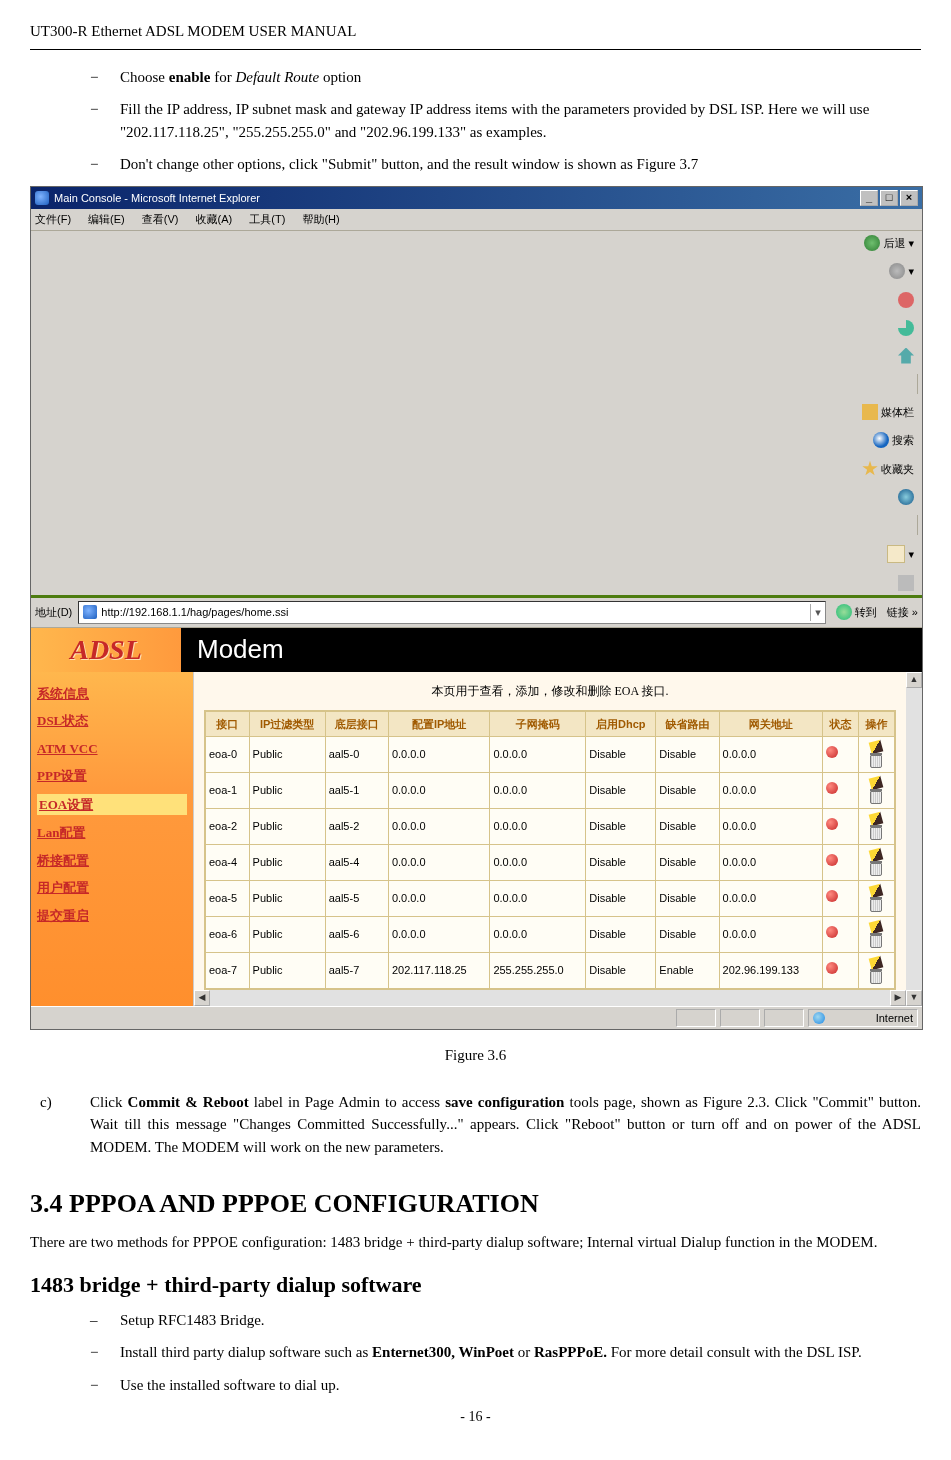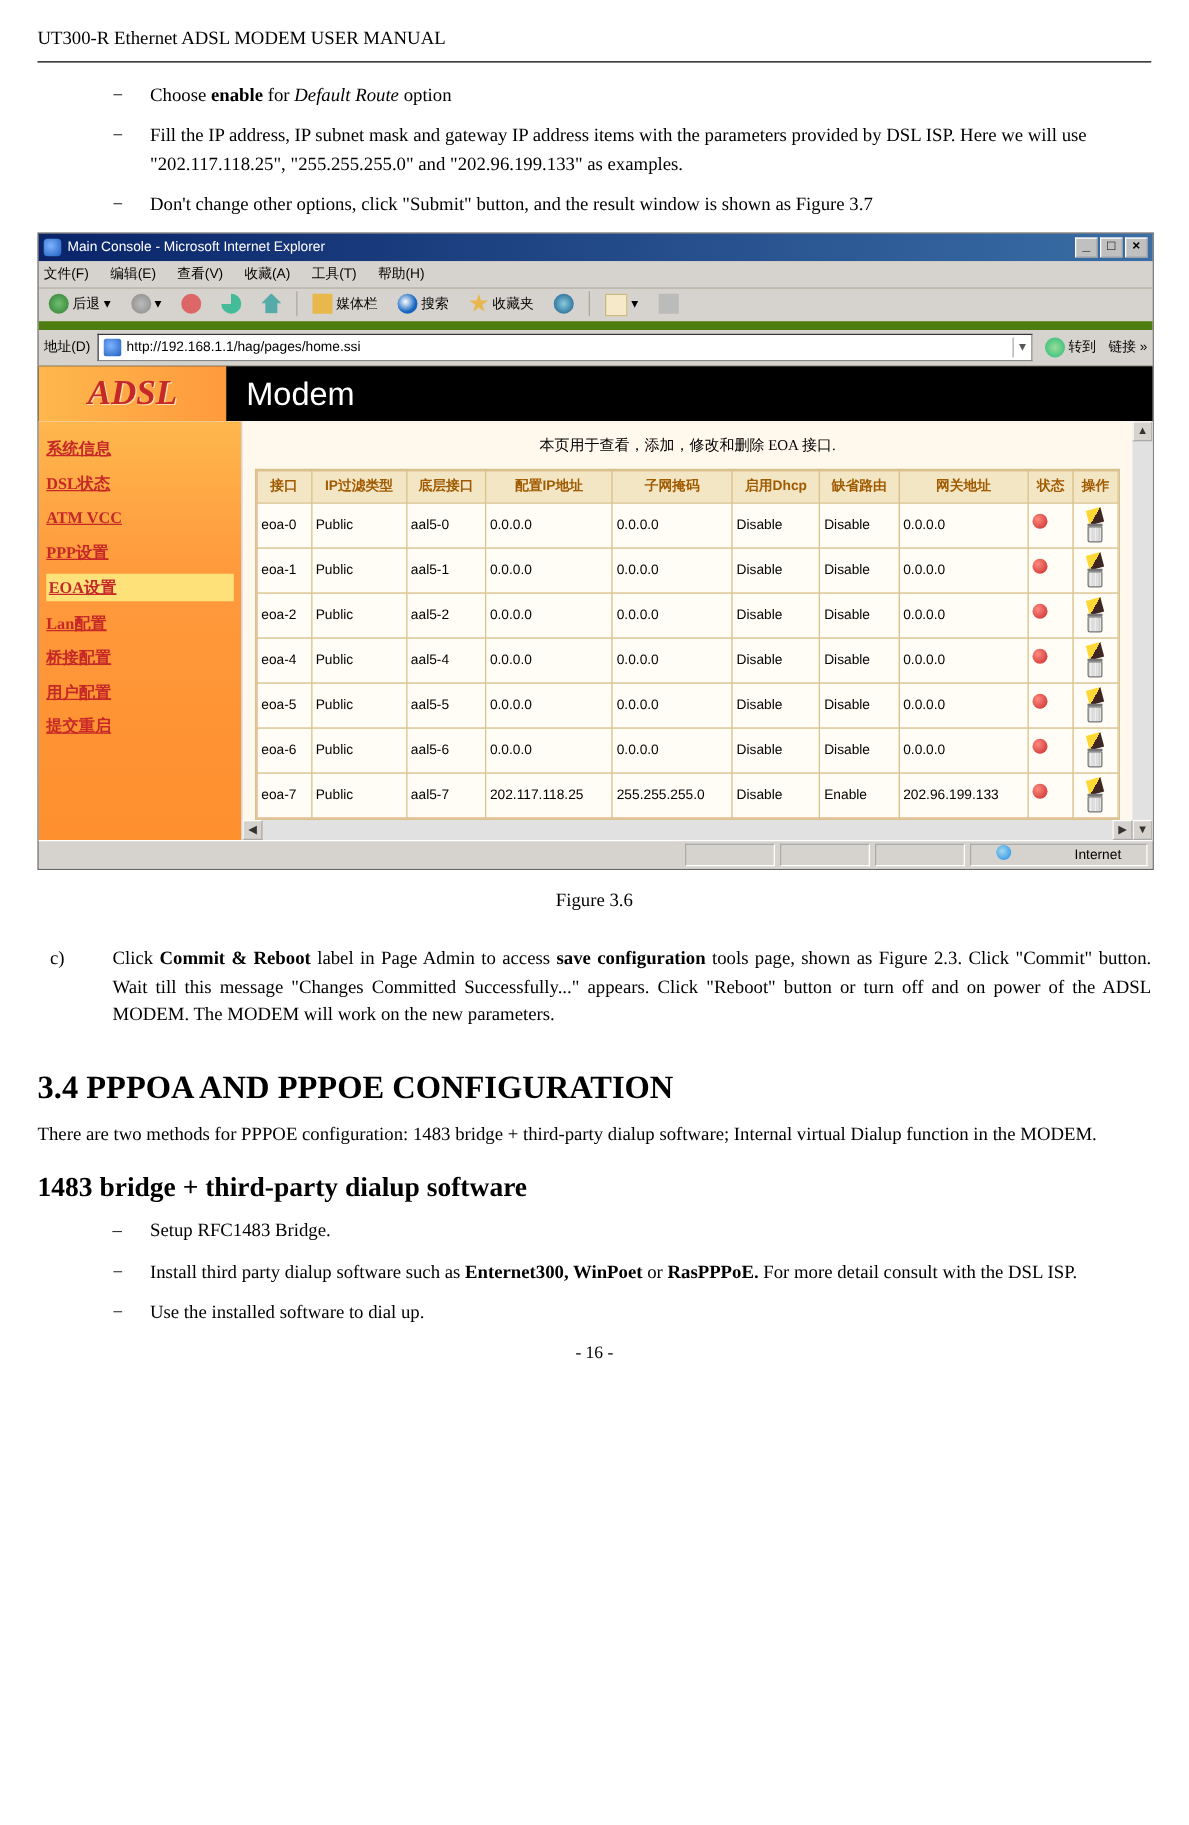--- a/index.html
+++ b/index.html
@@ -86,24 +86,25 @@
   }
   .menubar {
     background: #d6d3ce;
     padding: 2px 4px;
     border-bottom: 1px solid #aca899;
   }
   .menubar span { margin-right: 14px; }
   .toolbar {
     background: #d6d3ce;
     padding: 2px 4px;
-    border-bottom: 7px solid #4d7c0f;
+    border-bottom: 3px solid #4d7c0f;
     display: flex;
-    align-items: flex-start;
+    align-items: flex-end;
     gap: 8px;
+    flex-direction: column;
   }
   .tb-btn {
     display: inline-flex; align-items: center; gap: 3px;
     padding: 2px 4px;
   }
   .tb-icon {
     width: 16px; height: 16px;
     display: inline-block;
   }
   .addrbar {
@@ -265,22 +266,22 @@
   .statusbar {
     background: #d6d3ce;
     border-top: 1px solid #fff;
     padding: 2px 4px;
     display: flex; justify-content: flex-end; align-items: center; gap: 4px;
     font-size: 11px;
   }
   .statusbar .cell {
     border: 1px inset #fff;
     min-width: 30px; height: 16px;
-    padding: 0 20px;
-    display: flex; align-items: flex-start; gap: 48px;
+    padding: 0 4px;
+    display: flex; align-items: center; gap: 48px;
   }
   .globe {
     width: 12px; height: 12px;
     border-radius: 50%;
     background: radial-gradient(circle at 40% 40%, #a0d8ef, #1e88e5);
     display: inline-block; margin-right: 3px;
   }
 </style>
 </head>
 <body>

